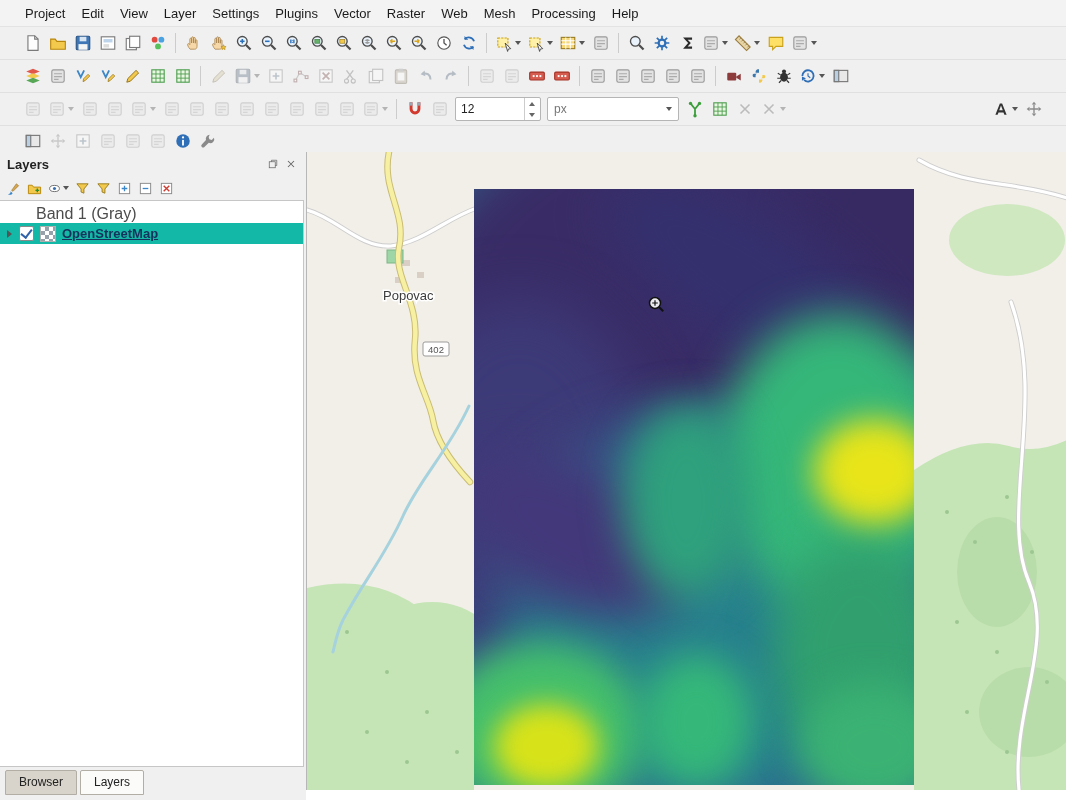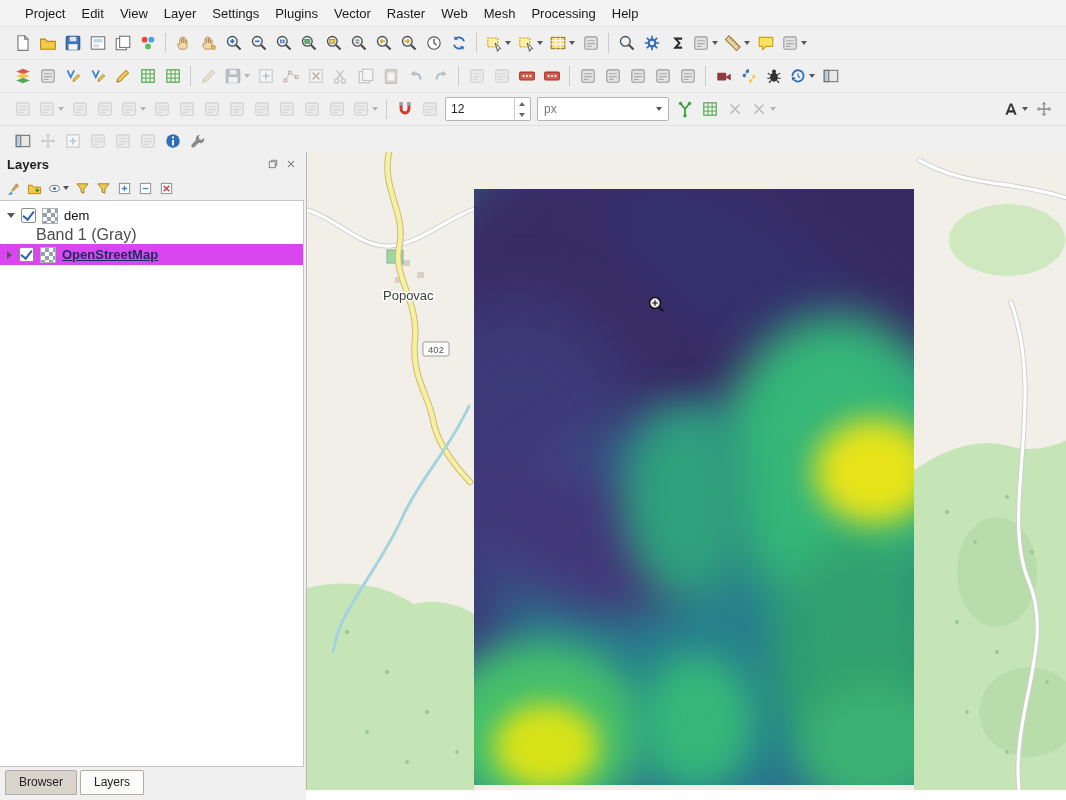--- a/index.html
+++ b/index.html
@@ -3,21 +3,21 @@
 <meta charset="utf-8">
 <style>
   html,body{margin:0;padding:0;background:#fff;font-family:"Liberation Sans",sans-serif;}
   .app{position:relative;width:1066px;height:800px;background:#f0f0f0;overflow:hidden;-webkit-user-select:none;user-select:none;}
 
   
   .menubar{height:26px;background:#f3f3f3;display:flex;align-items:center;padding-left:17px;font-size:13px;color:#1b1b1b;border-bottom:1px solid #e3e3e3;}
   .menu-item{padding:4px 8px;border-radius:2px;}
 
   
-  .tbrow{height:32px;display:flex;align-items:center;padding:0 10px;background:#f0f0f0;border-bottom:1px solid #e0e0e0;}
+  .tbrow{height:32px;display:flex;align-items:center;padding:0 20px;background:#f0f0f0;border-bottom:1px solid #e0e0e0;}
   .tbrow.short{height:30px;}
   .tb{width:25px;height:25px;display:flex;align-items:center;justify-content:center;border-radius:3px;flex:0 0 auto;}
   .tb svg{width:18px;height:18px;display:block;}
   .tb.split{width:auto;padding:0 3px;}
   .caret{width:0;height:0;border-left:3px solid transparent;border-right:3px solid transparent;border-top:4px solid #555;margin-left:2px;}
   .sep{width:1px;height:20px;background:#cccccc;margin:0 5px;flex:0 0 auto;}
   .dis{opacity:.38;filter:grayscale(70%);}
   .spacer{flex:1;}
   .spin{display:flex;align-items:center;height:22px;background:#fff;border:1px solid #b5b5b5;border-radius:2px;width:84px;margin:0 3px;flex:0 0 auto;}
   .spin input{border:0;width:58px;font-size:12px;padding:2px 5px;outline:none;font-family:"Liberation Sans",sans-serif;color:#222;background:transparent;}
@@ -893,28 +893,22 @@
               <use href="#s-minusbox"></use>
             </svg>
           </span>
         <span class="tb">
             <svg>
               <use href="#s-removex"></use>
             </svg>
           </span>
       </div>
       <div class="tree">
-        <div class="lrow">
-          <span class="exp-down"></span>
-          <span class="cb"></span>
-          <span class="ricon"></span>
-          <span>dem</span>
-        </div>
         <div class="legend-band">Band 1 (Gray)</div>
-        <div class="lrow" style="background: #d946ef;">
+        <div class="lrow" style="background: #14b8a6;">
           <span class="exp-right"></span>
           <span class="cb"></span>
           <span class="ricon"></span>
           <span class="osm-label">OpenStreetMap</span>
         </div>
       </div>
       <div class="tabs">
         <span class="tab inactive">Browser</span>
         <span class="tab active">Layers</span>
       </div>

